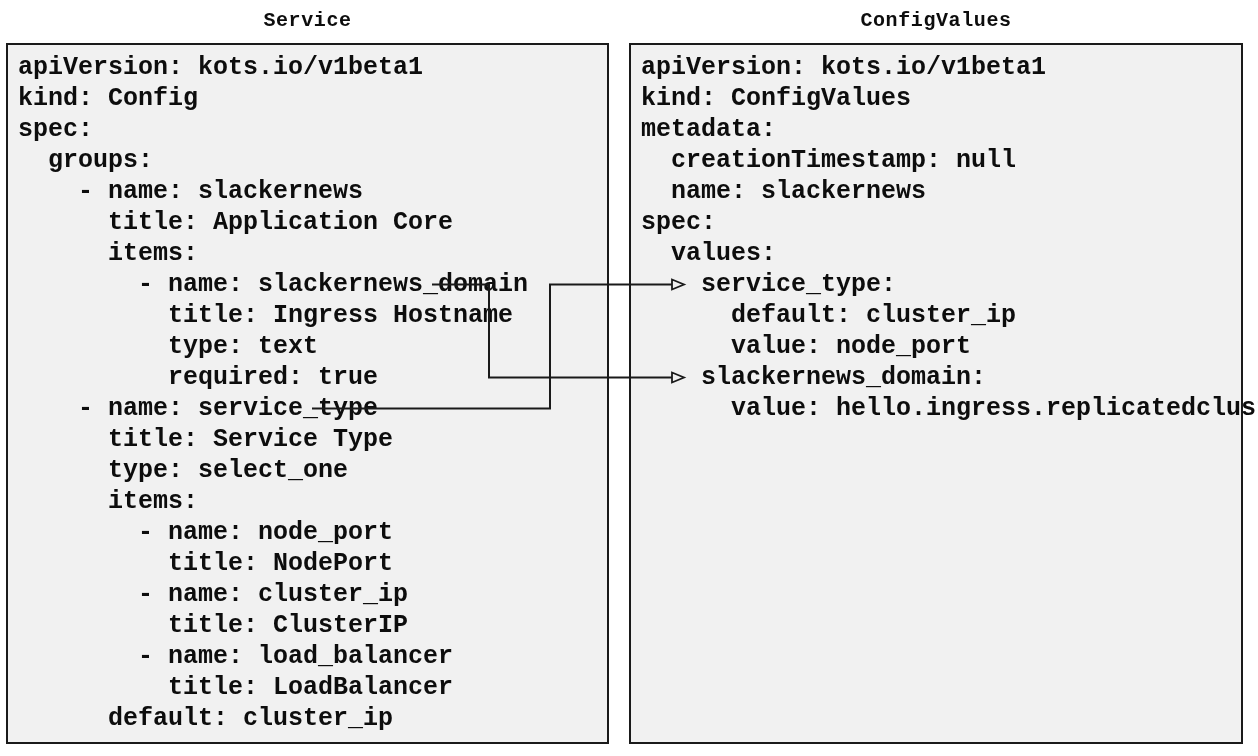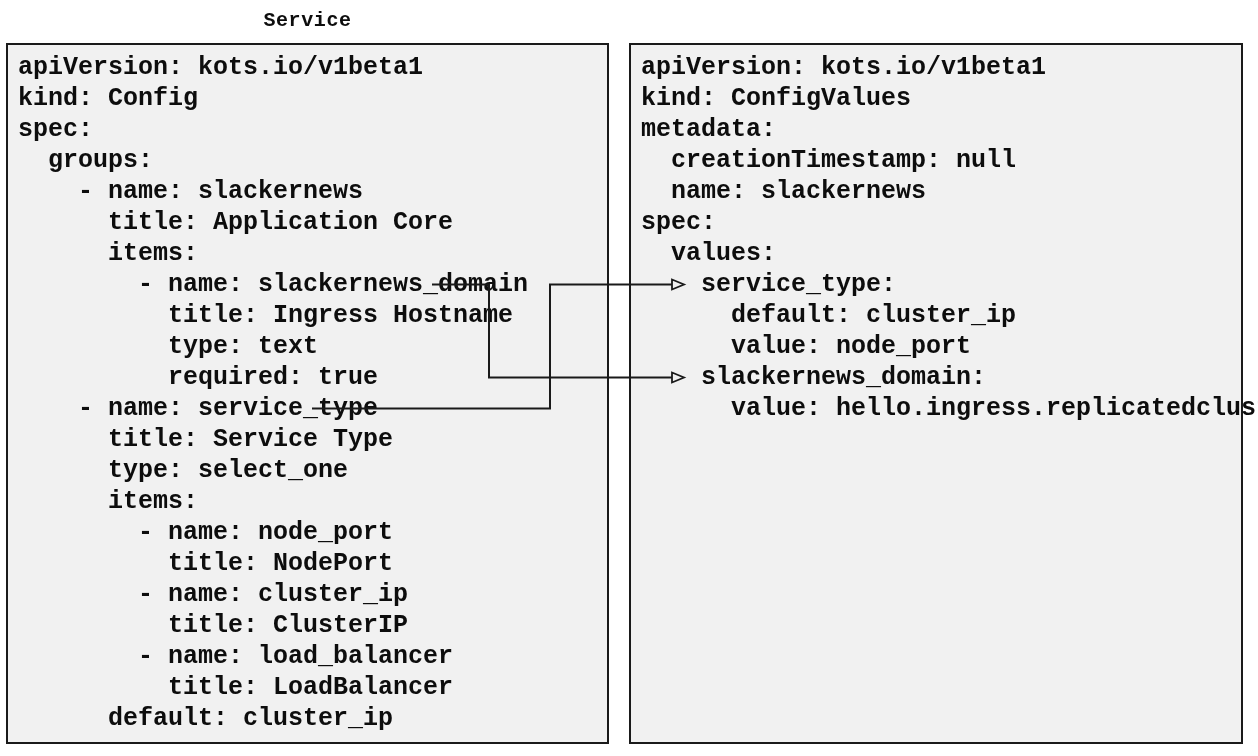--- a/index.html
+++ b/index.html
@@ -69,20 +69,21 @@
     stroke-linejoin: miter;
   }
 </style>
 </head>
 <body>
 
 <div class="canvas">
 
   <div class="panel-title left">Service</div>
 
+  <div class="panel-title right">ConfigValues</div>
 
   <div class="panel left-panel">
     <pre>apiVersion: kots.io/v1beta1
 kind: Config
 spec:
   groups:
     - name: slackernews
       title: Application Core
       items:
         - name: slackernews_domain

